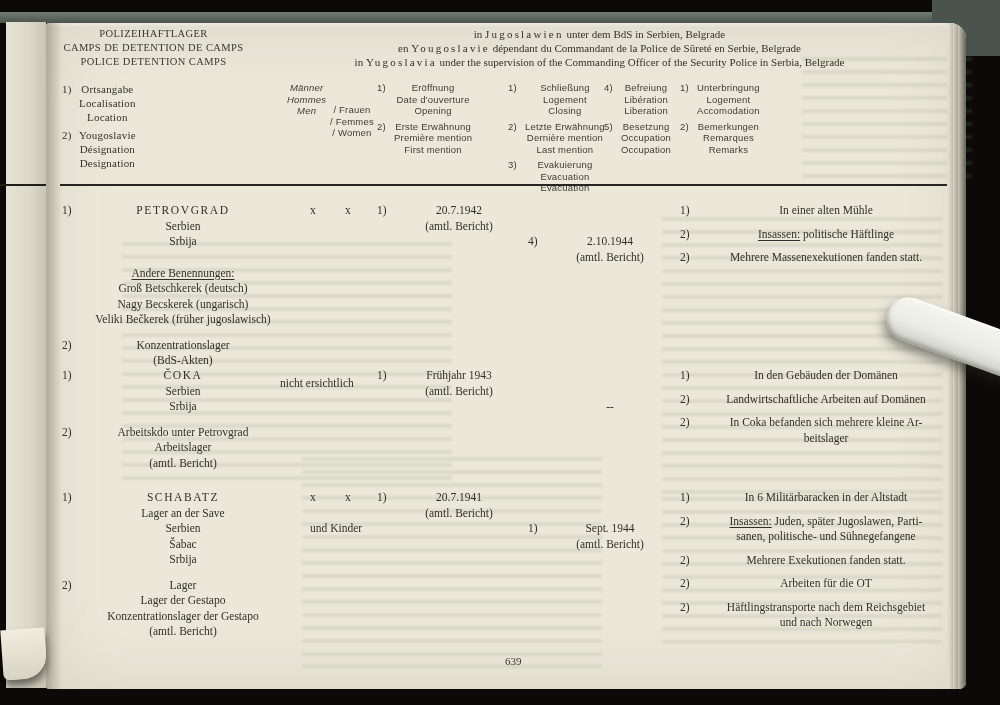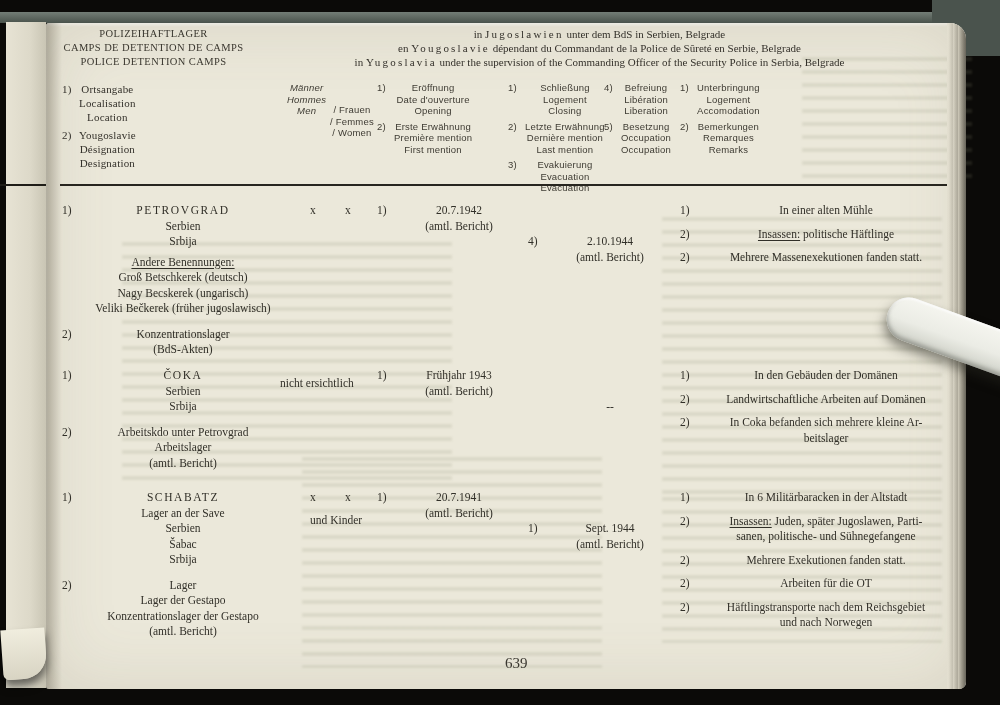--- a/index.html
+++ b/index.html
@@ -59,35 +59,35 @@
   .divider{position:absolute;top:161px;left:-2px;width:892px;height:2px;background:#27251f;}
 
   .entries{position:absolute;top:180px;left:0;width:892px;font-size:11.5px;line-height:15.5px;
            color:#312f28;}
   .entry{position:relative;}
   .col{position:absolute;top:0;}
   .loc{left:0;width:212px;padding-left:15px;}
   .loc>.nline>.num{position:absolute;left:0;top:0;}
   .nline{white-space:nowrap;}
   .camp{letter-spacing:1.6px;}
-  .aka-title{margin-top:5px;}
+  .aka-title{margin-top:16px;}
   .und{text-decoration:underline;text-underline-offset:2px;}
   .desig{margin-top:10px;position:relative;}
   .desig>.num{position:absolute;left:-15px;top:0;}
   .mw{left:213px;width:150px;height:44px;}
   .xm{position:absolute;top:0;}
-  .cnote{position:absolute;left:35px;top:23px;white-space:nowrap;}
+  .cnote{position:absolute;left:35px;top:31px;white-space:nowrap;}
   .mwnote{position:absolute;left:5px;top:8px;white-space:nowrap;}
   .date{padding-left:17px;width:130px;position:relative;}
   .date>.num{position:absolute;left:0;top:0;}
   .remarks{left:618px;width:274px;}
   .remark{position:relative;padding-left:18px;margin-bottom:8px;}
   .remark>.num{position:absolute;left:0;top:0;}
 
-  .pagenum{position:absolute;top:632px;left:443px;font-size:15px;color:#3a3730;}
+  .pagenum{position:absolute;top:632px;left:443px;font-size:11px;color:#3a3730;}
 </style>
 </head>
 <body>
 
 <div class="stage">
   <div class="cover-top"></div>
   <div class="cover-corner"></div>
   <div class="left-sliver"></div>
   <div class="sliver-divider"></div>
 

